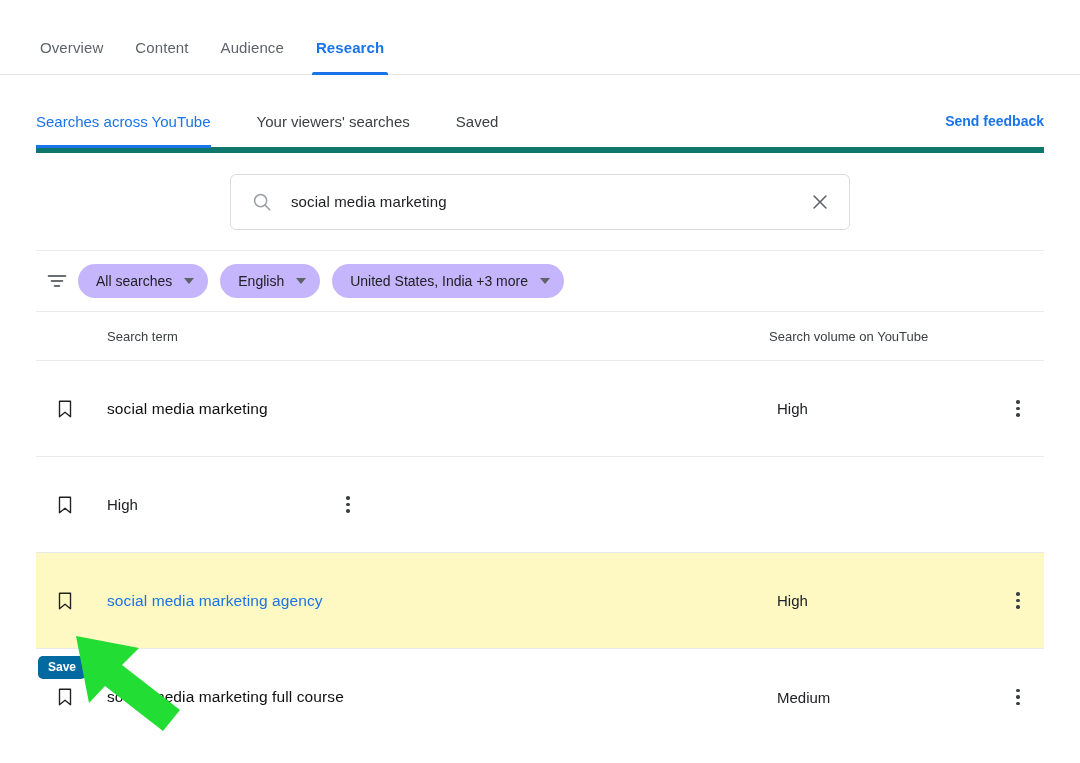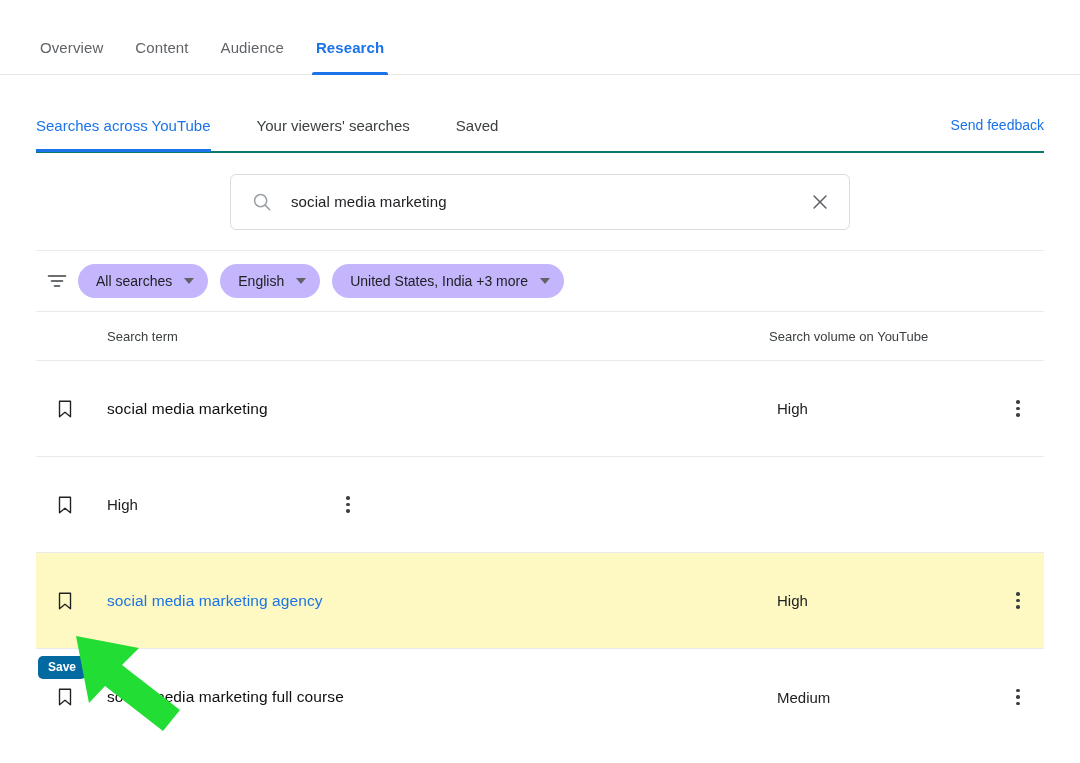--- a/index.html
+++ b/index.html
@@ -41,21 +41,21 @@
     background: #1a73e8;
     border-radius: 2px 2px 0 0;
   }
 
   
   .subtab-bar {
     margin: 0 36px;
     height: 78px;
     display: flex;
     align-items: flex-end;
-    border-bottom: 2px solid #0f766e;
+    border-bottom: 6px solid #0f766e;
     position: relative;
   }
   .subtab {
     position: relative;
     font-size: 15px;
     color: #3c4043;
     padding-bottom: 17px;
     margin-right: 46px;
     cursor: pointer;
     white-space: nowrap;
@@ -66,21 +66,21 @@
     position: absolute;
     left: 0; right: 0; bottom: -1px;
     height: 3px;
     background: #1a73e8;
   }
   .send-feedback {
     position: absolute;
     right: 0;
     bottom: 18px;
     font-size: 14px;
-    font-weight: 400;
+    font-weight: 700;
     color: #1a73e8;
     cursor: pointer;
     white-space: nowrap;
   }
 
   
   .search-wrap {
     height: 97px;
     display: flex;
     align-items: center;

